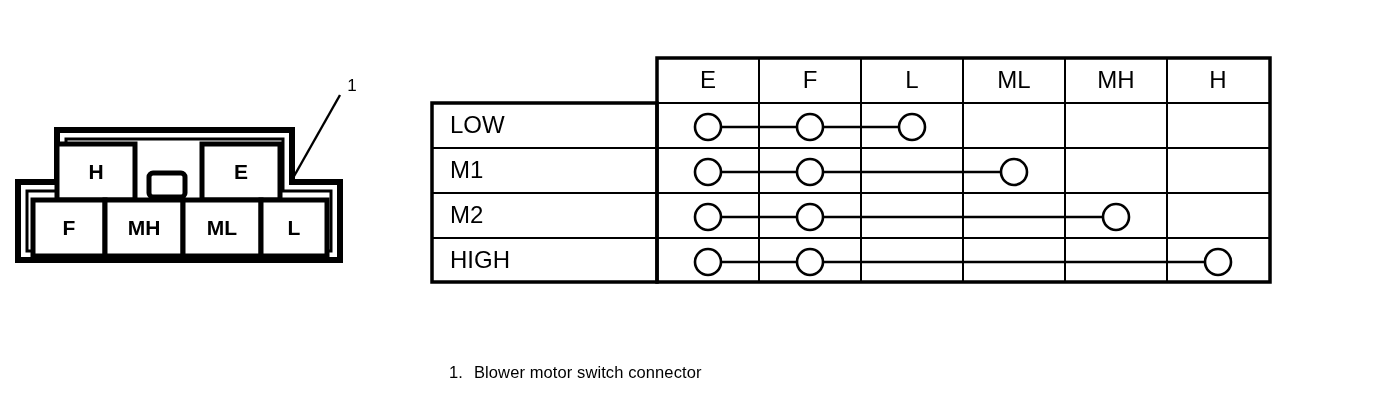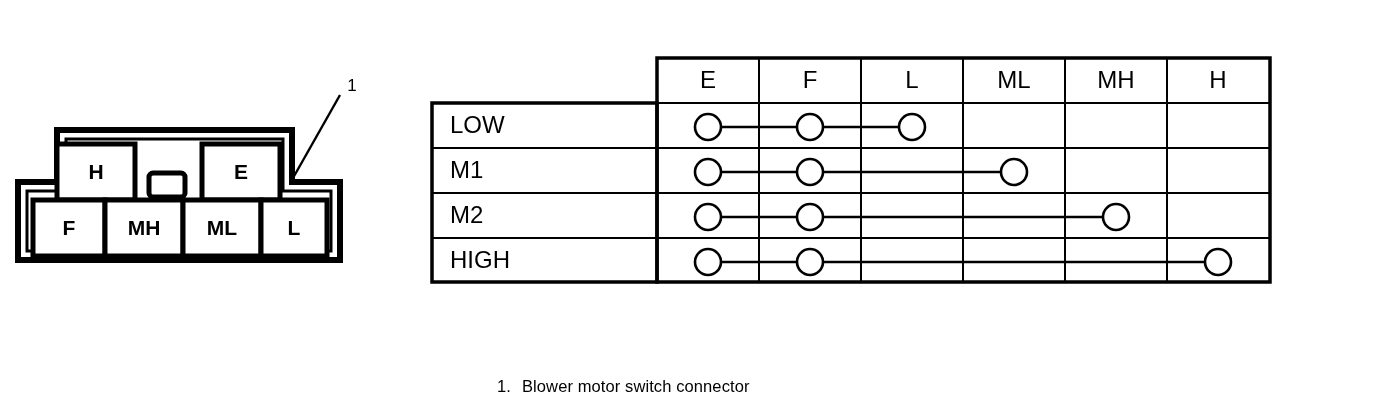--- a/index.html
+++ b/index.html
@@ -76,25 +76,24 @@
   }
   .contact-link {
     stroke: #000;
     stroke-width: 2.4;
   }
 
   
   #caption {
     position: absolute;
     left: 449px;
-    top: 377px;
+    top: 363px;
     font-size: 16.5px;
     white-space: nowrap;
     letter-spacing: 0.1px;
-    margin-left: 48px;
   }
   #caption .cap-num { margin-right: 11px; }
 </style>
 </head>
 <body>
 
 <div id="connector-figure">
   <svg id="connector-svg" width="400" height="230" viewBox="0 0 400 230">
 
     <path d="M 57 70

